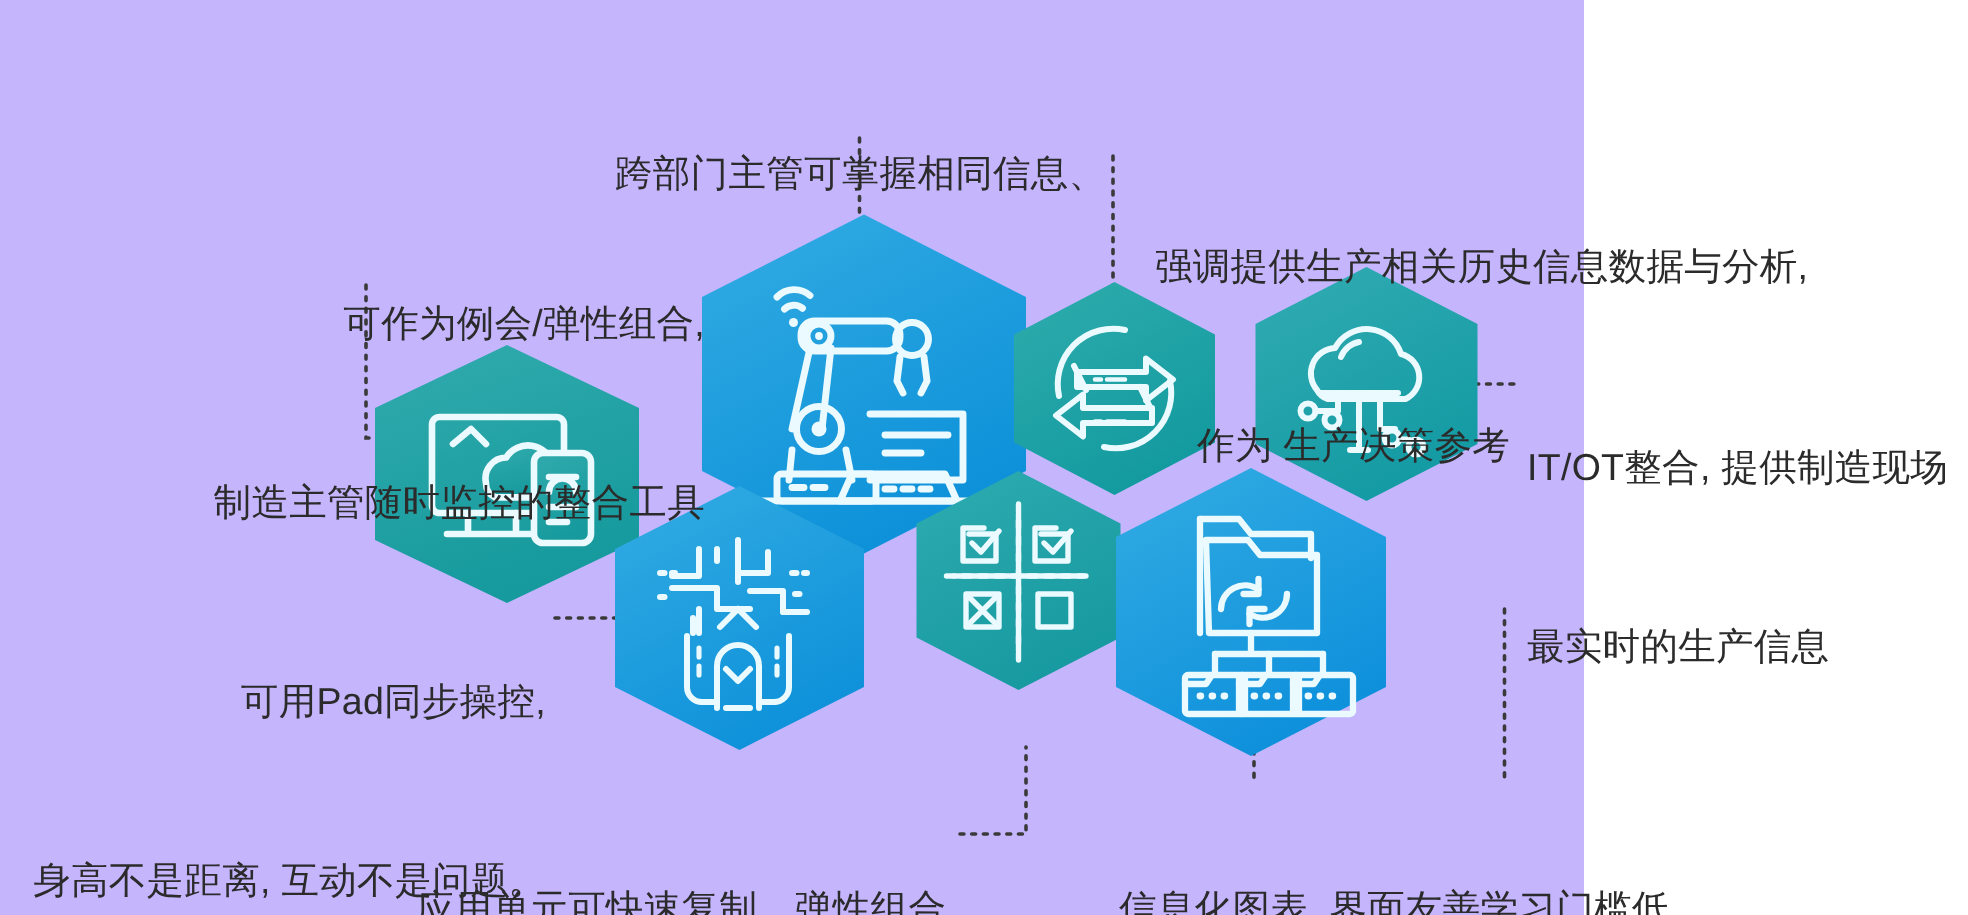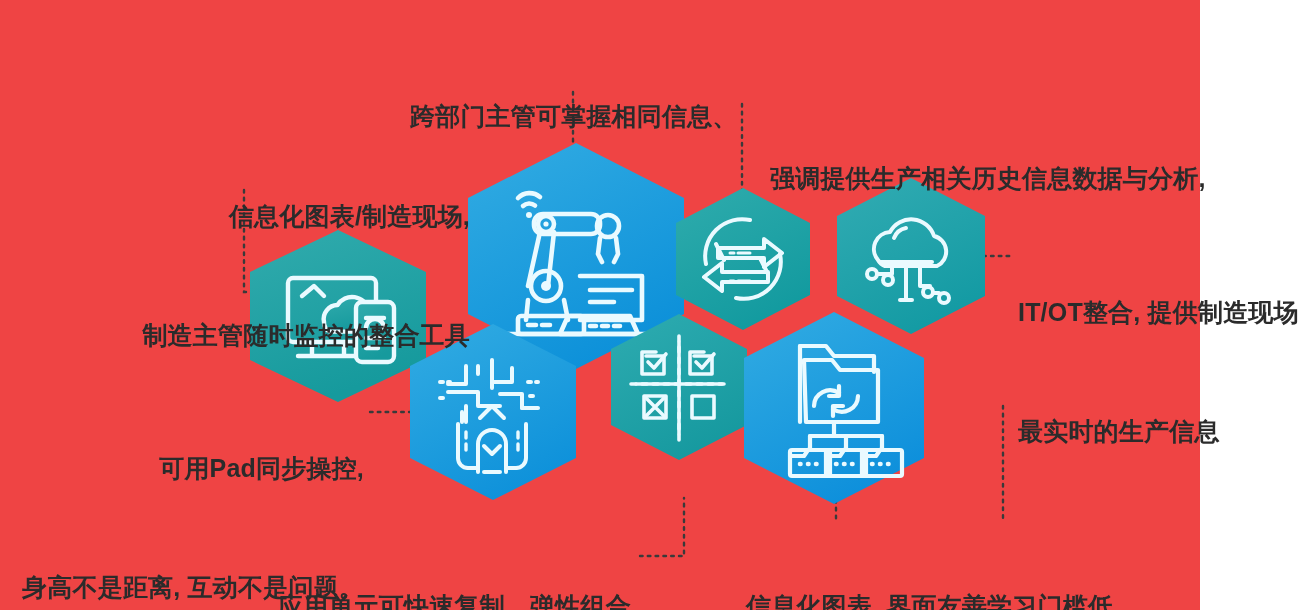--- a/index.html
+++ b/index.html
@@ -4,23 +4,22 @@
 <style>
   * { box-sizing: border-box; margin: 0; padding: 0; }
   html, body {
     width: 1312px; height: 610px;
     background: #ffffff;
     font-family: "Liberation Sans", "DejaVu Sans", sans-serif;
     overflow: hidden;
   }
   #stage {
     position: relative;
-    width: 1200px; height: 610px;
-    background: #ef4444;
-    font-weight: bold;
+    width: 1056px; height: 610px;
+    background: #c4b5fd;
   }
   #connectors {
     position: absolute; left: 0; top: 0;
     width: 1312px; height: 610px;
     pointer-events: none;
   }
   .hexwrap { position: absolute; }
   .hexsvg { display: block; overflow: visible; }
   .callout {
     position: absolute;
@@ -243,24 +242,25 @@
       </g>
     </svg>
   </div>
 
   <div class="callout align-left" style="left:410px; top:18px; width:420px;">
     <span class="ln">跨部门主管可掌握相同信息、</span>
   </div>
 
   <div class="callout align-left" style="left:770px; top:80px; width:480px;">
     <span class="ln">强调提供生产相关历史信息数据与分析,</span>
+    <span class="ln" style="padding-left:28px;">作为 生产决策参考</span>
   </div>
 
   <div class="callout align-right" style="left:70px; top:118px; width:400px;">
-    <span class="ln">信息化图表/制造现场,</span>
+    <span class="ln">可作为例会/弹性组合,</span>
     <span class="ln">制造主管随时监控的整合工具</span>
   </div>
 
   <div class="callout align-left" style="left:1018px; top:214px; width:300px;">
     <span class="ln">IT/OT整合, 提供制造现场</span>
     <span class="ln">最实时的生产信息</span>
   </div>
 
   <div class="callout align-right" style="left:-16px; top:370px; width:380px;">
     <span class="ln">可用Pad同步操控,</span>

